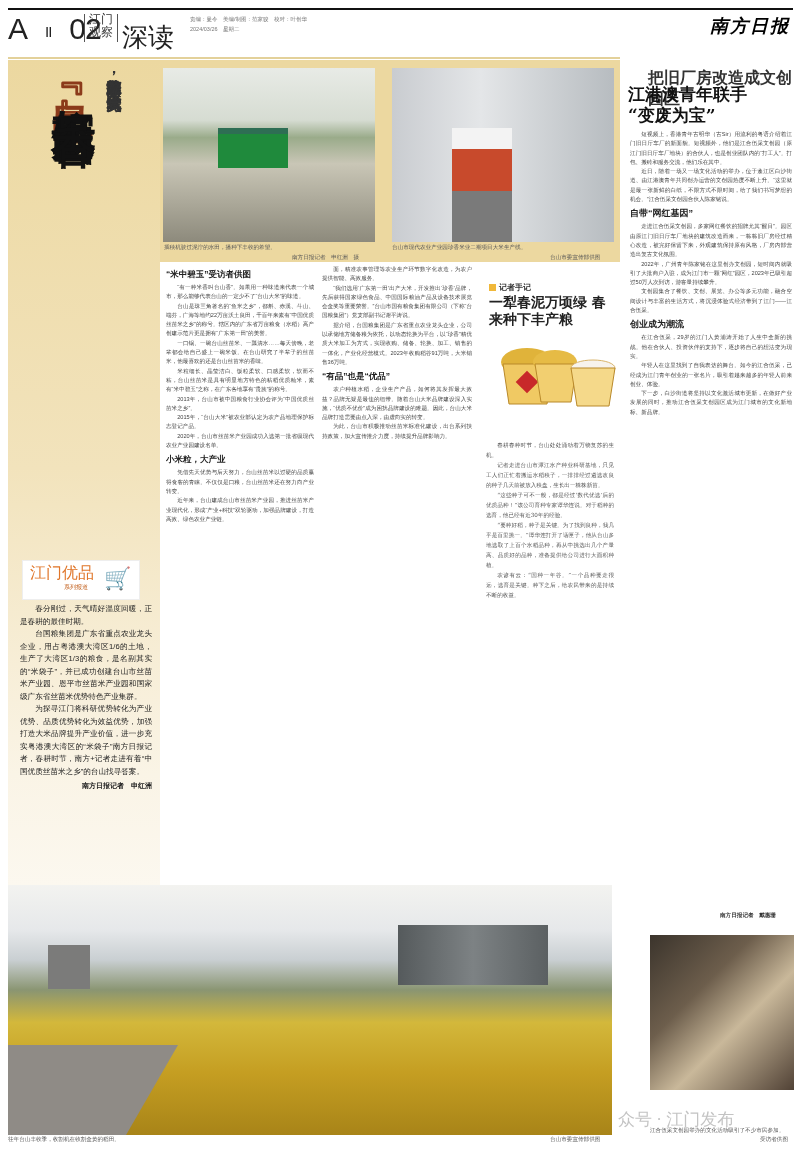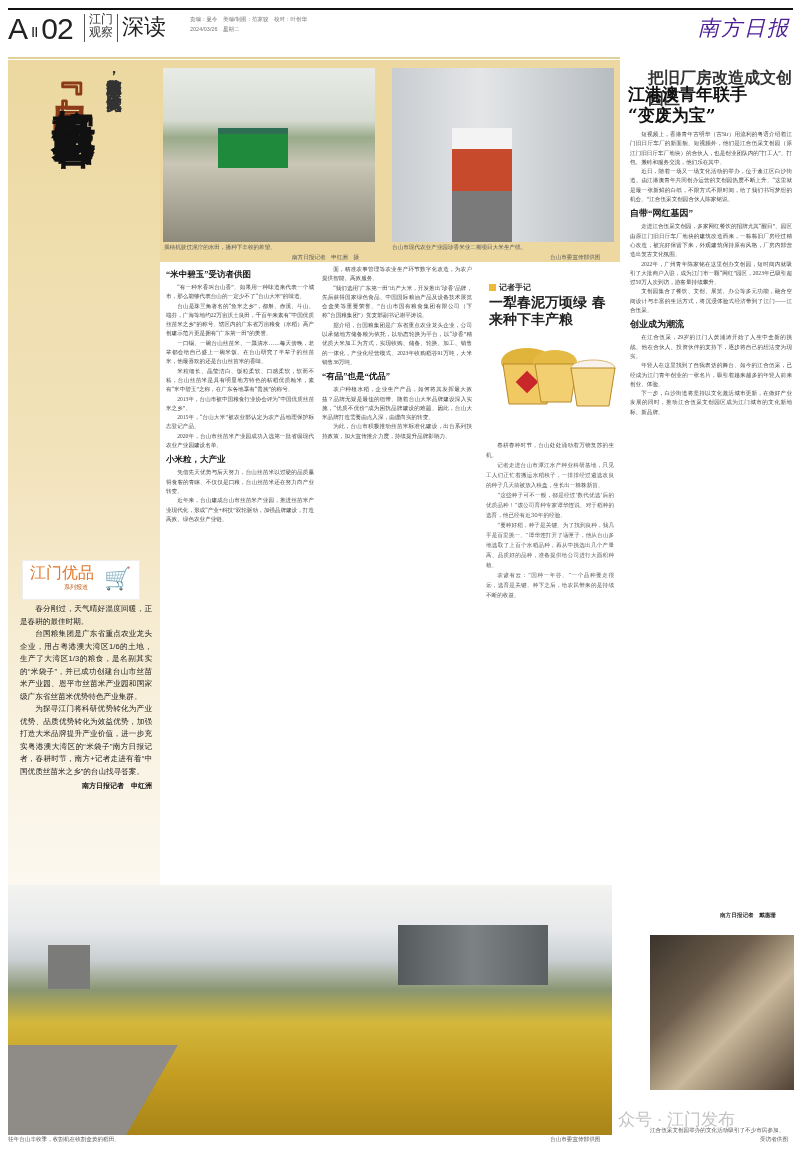--- a/index.html
+++ b/index.html
@@ -1,26 +1,26 @@
 <!DOCTYPE html>
 <html><head>
 <meta charset="utf-8">
 <style>
 *{box-sizing:border-box;margin:0;padding:0}
 body{width:800px;height:1149px;background:#fff;font-family:"DejaVu Serif","Liberation Serif",serif;color:#222;position:relative;overflow:hidden}
 .abs{position:absolute}
 
 .topline{left:8px;top:8px;width:785px;height:2px;background:#111}
 .pageno{left:8px;top:12px;font-family:"Liberation Sans",sans-serif;font-size:30px;color:#222;letter-spacing:-1px}
-.pageno small{font-size:15px;vertical-align:middle;margin:0 4px}
+.pageno small{font-size:15px;vertical-align:middle;margin:0 18px}
 .vsep{width:1px;height:28px;background:#555;top:14px}
 .sect{left:89px;top:13px;font-size:12px;line-height:13px;color:#333;font-family:"Liberation Sans",sans-serif}
-.sectbig{left:122px;top:12px;font-size:22px;color:#222;font-family:Liberation Sans, sans-serif}
+.sectbig{left:122px;top:20px;font-size:26px;color:#222;font-family:Liberation Sans, sans-serif}
 .meta{left:190px;top:14px;font-size:5.5px;color:#777;font-family:"Liberation Sans",sans-serif;line-height:10px}
-.brand{right:10px;top:14px;font-size:21px;font-weight:normal;font-style:italic;color:#4c1d95;letter-spacing:2px}
+.brand{right:10px;top:14px;font-size:18px;font-weight:bold;font-style:italic;color:#000000;letter-spacing:2px}
 .goldline{left:8px;top:57px;width:612px;height:2px;background:#e3d19a}
 
 .panelL{left:8px;top:60px;width:152px;height:1020px;background:linear-gradient(180deg,#ecd8a0 0%,#f2e3bc 40%,#faf4e6 70%,#fff 100%)}
 .bigtitle{left:50px;top:68px;width:48px;font-weight:bold;font-size:44px;line-height:48px;color:#111;writing-mode:vertical-rl;text-orientation:upright;letter-spacing:2px}
 .bigtitle .red{color:#8b3a1a}
 .subtitle{left:100px;top:68px;width:22px;font-size:15px;line-height:17px;color:#333;writing-mode:vertical-rl;text-orientation:upright;letter-spacing:0px;font-weight:bold}
 .logo-box{left:22px;top:560px;width:118px;height:40px;background:#fff;border:1px solid #eee}
 .logo-text{left:30px;top:563px;color:#e0762a;font-size:16px;font-weight:normal;font-family:"Liberation Sans",sans-serif}
 .logo-sub{left:64px;top:583px;color:#c05a15;font-size:6px;font-family:"Liberation Sans",sans-serif}
 .cart{left:104px;top:566px;font-size:22px;color:#e0762a}
@@ -28,21 +28,21 @@
 .lefttext p{text-indent:2em}
 .byline{text-align:right;font-weight:bold;font-size:7px;margin-top:2px}
 
 .photo1{left:163px;top:68px;width:212px;height:174px;background:linear-gradient(180deg,#e8ebe6 0%,#d6dcd2 30%,#9aab8a 40%,#c9c6b6 55%,#8d8a7c 100%);overflow:hidden}
 .ph1-machine{left:55px;top:60px;width:70px;height:40px;background:#1f8a3c;border-top:6px solid #2e6e54}
 .photo2{left:392px;top:68px;width:222px;height:174px;background:linear-gradient(90deg,#c9ccd0 0%,#e4e6e8 40%,#b7bcc0 100%);overflow:hidden}
 .ph2-worker{left:60px;top:60px;width:60px;height:114px;background:linear-gradient(180deg,#f3f3f3 0 18%,#c84a2c 18% 55%,#7a7a7a 55%)}
 .cap{font-size:5.6px;color:#555;font-family:"Liberation Sans",sans-serif}
 .panelTop{left:160px;top:60px;width:460px;height:202px;background:#ecd8a0}
 
-.col{font-family:Liberation Serif, serif;font-size:5.6px;line-height:9.3px;color:#444;text-align:justify}
+.col{font-family:Liberation Sans, sans-serif;font-size:5.6px;line-height:9.3px;color:#444;text-align:justify}
 .col p{text-indent:2em}
 .col h4{font-size:8.5px;line-height:13px;color:#222;font-weight:bold;margin:3px 0 2px}
 .col2{left:166px;top:265px;width:148px;height:600px;overflow:hidden}
 .col3{left:322px;top:265px;width:150px;height:600px;overflow:hidden}
 .col4{left:486px;top:440px;width:128px;height:420px;overflow:hidden;font-family:"DejaVu Serif",serif;color:#555;font-size:5.6px;line-height:10px}
 .note-tag{left:489px;top:282px;font-size:8px;font-weight:bold;color:#333;font-family:"Liberation Sans",sans-serif}
 .note-tag::before{content:"";display:inline-block;width:7px;height:7px;background:#f0b83a;margin-right:3px;vertical-align:-1px}
 .note-title{left:489px;top:294px;width:130px;font-size:14px;line-height:17px;font-weight:bold;color:#222}
 .rice{left:497px;top:340px;width:120px;height:70px}
 
@@ -51,21 +51,21 @@
 .rcol{left:630px;top:130px;width:162px;height:720px;overflow:hidden}
 .rcol h4{font-size:9px}
 .rphoto{left:650px;top:935px;width:144px;height:155px;background:linear-gradient(135deg,#3b342c 0%,#6d5e4c 35%,#c9b89a 60%,#514236 100%)}
 
 .banner{left:8px;top:885px;width:604px;height:250px;overflow:hidden;background:linear-gradient(180deg,#f3f3f0 0%,#e6e8ea 18%,#c9cfd2 30%,#8a9572 42%,#d3b83b 55%,#c59e22 75%,#a88418 100%)}
 .fort{left:40px;top:60px;width:42px;height:44px;background:#7b7b7a}
 .fort2{left:390px;top:40px;width:150px;height:60px;background:linear-gradient(90deg,#555a5c,#7d8284,#5b6062)}
 .road{left:0;top:160px;width:170px;height:90px;background:#8f8b86;transform:skew(-30deg);transform-origin:top}
 .cap-bottom{left:8px;top:1136px}
 .cap-bottom-r{left:550px;top:1136px}
-.watermark{left:618px;top:1108px;font-size:17px;color:rgba(170,170,170,.7);font-family:Liberation Sans, sans-serif}
+.watermark{left:618px;top:1108px;font-size:17px;color:rgba(170,170,170,.7);font-family:Liberation Serif, serif}
 </style>
 </head>
 <body>
 
 <div class="abs topline"></div>
 <div class="abs pageno"><span>A</span><small>II</small><span>02</span></div>
 <div class="abs vsep" style="left:84px"></div>
 <div class="abs sect">
     <div>江门</div>
     <div>观察</div>

